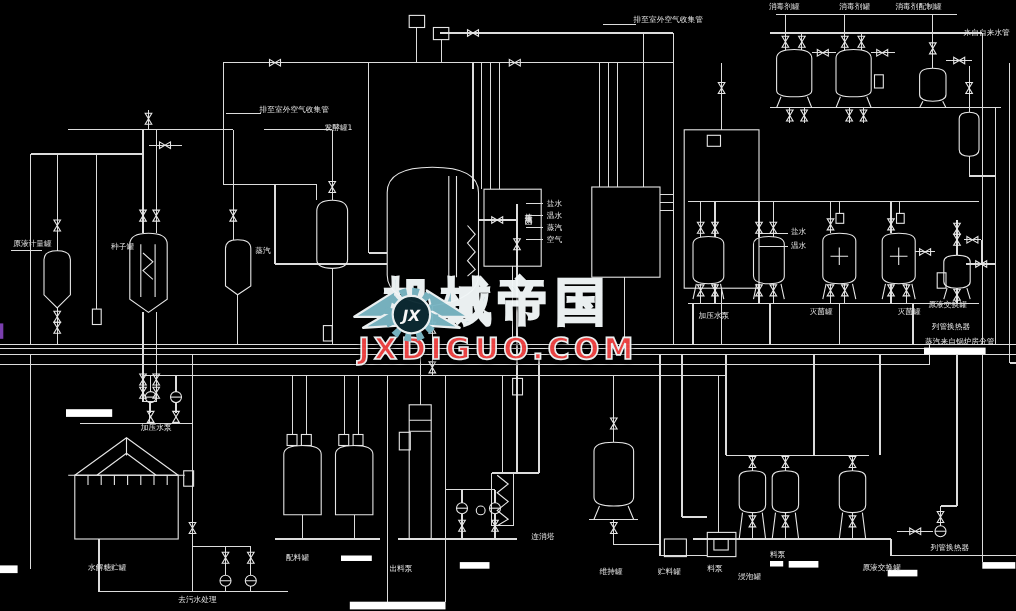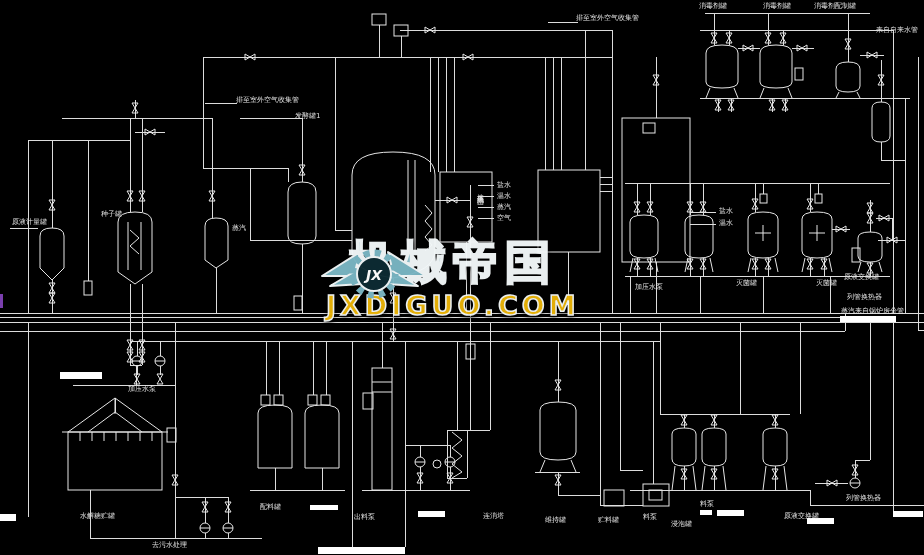--- a/index.html
+++ b/index.html
@@ -1,25 +1,25 @@
 <!DOCTYPE html>
 <html><head>
 <meta charset="utf-8">
 <style>
   html,body{margin:0;padding:0;background:#000;}
   #stage{position:relative;width:924px;height:555px;background:#000;overflow:hidden;
          font-family:"DejaVu Sans","Liberation Sans",sans-serif;}
   #stage svg{position:absolute;left:0;top:0;}
   .lbl{position:absolute;color:#e2e2e2;font-size:7px;line-height:8px;white-space:nowrap;z-index:3;text-align:right;}
   .lbl.vert{writing-mode:vertical-rl;letter-spacing:1px;}
-  .watermark{position:absolute;left:320px;top:232px;display:flex;align-items:center;z-index:5;opacity:.97;justify-content:center;}
+  .watermark{position:absolute;left:320px;top:244px;display:flex;align-items:center;z-index:5;opacity:.97;justify-content:center;}
   .wm-text{display:flex;flex-direction:column;align-items:center;margin-left:6px;}
   .wm-title{font-size:46px;font-weight:bold;color:#8fc0cc;letter-spacing:6px;
             -webkit-text-stroke:2px #f2f7f8;text-shadow:0 3px 5px rgba(0,0,0,.9);}
-  .wm-url{font-size:27px;font-weight:bold;color:#eab308;letter-spacing:4px;margin-top:-4px;
+  .wm-url{font-size:27px;font-weight:bold;color:#ef4444;letter-spacing:4px;margin-top:-4px;
           -webkit-text-stroke:1.5px #f2f7f8;text-shadow:0 3px 5px rgba(0,0,0,.9);}
   .wm-emblem{flex:0 0 auto;}
 </style>
 </head>
 <body>
 
 <div id="stage">
 
 <svg width="924" height="555" viewBox="0 0 924 555">
   <defs>
@@ -262,44 +262,44 @@
     <rect x="893" y="511" width="30" height="6"></rect>
   </g>
 
   <rect x="0" y="294" width="3" height="14" fill="#7a3fae"></rect>
 </svg>
 
   <span class="lbl" style="left:576px;top:14px">排至室外空气收集管</span>
   <span class="lbl" style="left:236px;top:96px">排至室外空气收集管</span>
   <span class="lbl" style="left:295px;top:112px">发酵罐1</span>
   <span class="lbl" style="left:12px;top:218px">原液计量罐</span>
-  <span class="lbl" style="left:101px;top:210px">种子罐</span>
+  <span class="lbl" style="left:101px;top:220px">种子罐</span>
   <span class="lbl" style="left:699px;top:2px">消毒剂罐</span>
   <span class="lbl" style="left:763px;top:2px">消毒剂罐</span>
   <span class="lbl" style="left:814px;top:2px">消毒剂配制罐</span>
   <span class="lbl" style="left:876px;top:26px">来自自来水管</span>
   <span class="lbl" style="left:497px;top:181px">盐水</span>
   <span class="lbl" style="left:497px;top:192px">温水</span>
   <span class="lbl" style="left:497px;top:203px">蒸汽</span>
   <span class="lbl" style="left:497px;top:214px">空气</span>
   <span class="lbl" style="left:719px;top:207px">盐水</span>
   <span class="lbl" style="left:719px;top:219px">温水</span>
   <span class="lbl" style="left:635px;top:283px">加压水泵</span>
   <span class="lbl" style="left:736px;top:279px">灭菌罐</span>
   <span class="lbl" style="left:816px;top:279px">灭菌罐</span>
   <span class="lbl" style="left:844px;top:273px">原液交换罐</span>
   <span class="lbl" style="left:847px;top:293px">列管换热器</span>
   <span class="lbl" style="left:841px;top:307px">蒸汽来自锅炉房分管</span>
   <span class="lbl vert" style="left:476px;top:188px">接蒸汽灭菌</span>
   <span class="lbl" style="left:80px;top:512px">水解糖贮罐</span>
-  <span class="lbl" style="left:152px;top:541px">去污水处理</span>
+  <span class="lbl" style="left:162px;top:541px">去污水处理</span>
   <span class="lbl" style="left:128px;top:385px">加压水泵</span>
   <span class="lbl" style="left:260px;top:503px">配料罐</span>
   <span class="lbl" style="left:354px;top:513px">出料泵</span>
-  <span class="lbl" style="left:483px;top:512px">连消塔</span>
+  <span class="lbl" style="left:483px;top:484px">连消塔</span>
   <span class="lbl" style="left:545px;top:516px">维持罐</span>
   <span class="lbl" style="left:598px;top:516px">贮料罐</span>
   <span class="lbl" style="left:643px;top:513px">料泵</span>
   <span class="lbl" style="left:671px;top:520px">浸泡罐</span>
   <span class="lbl" style="left:700px;top:500px">料泵</span>
   <span class="lbl" style="left:784px;top:512px">原液交换罐</span>
   <span class="lbl" style="left:846px;top:494px">列管换热器</span>
   <span class="lbl" style="left:232px;top:224px">蒸汽</span>
 
   <div class="watermark">

